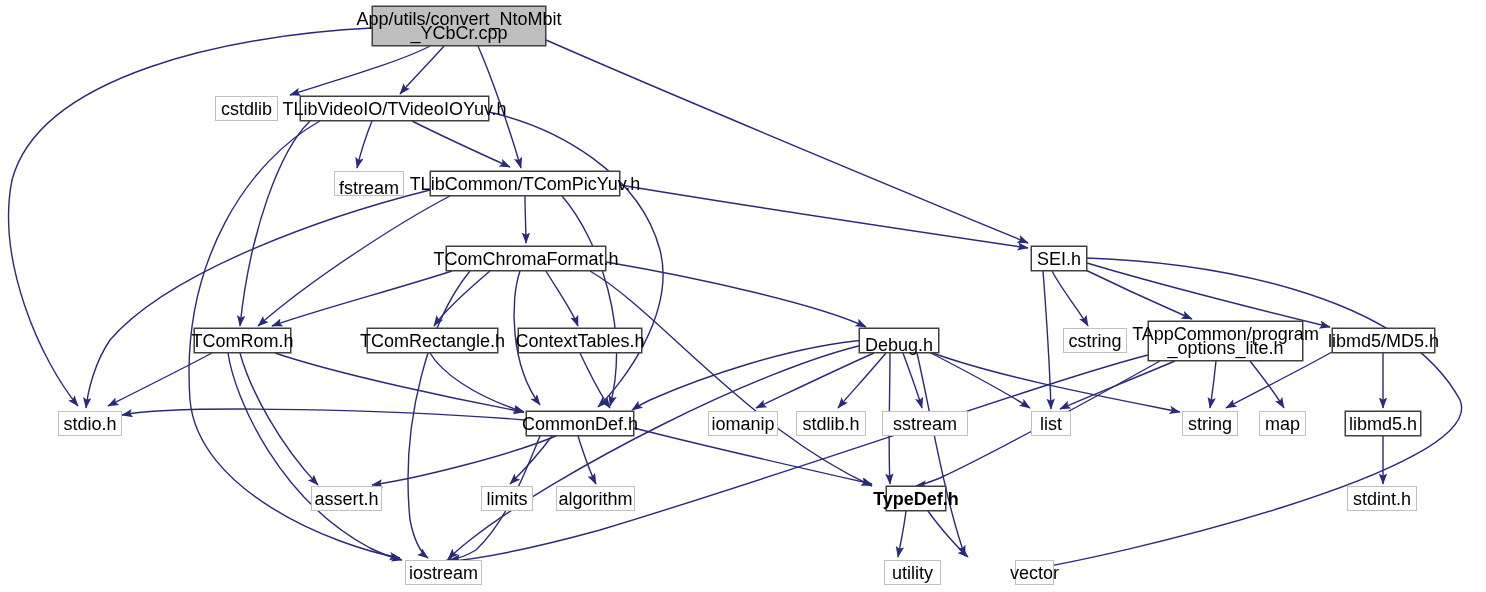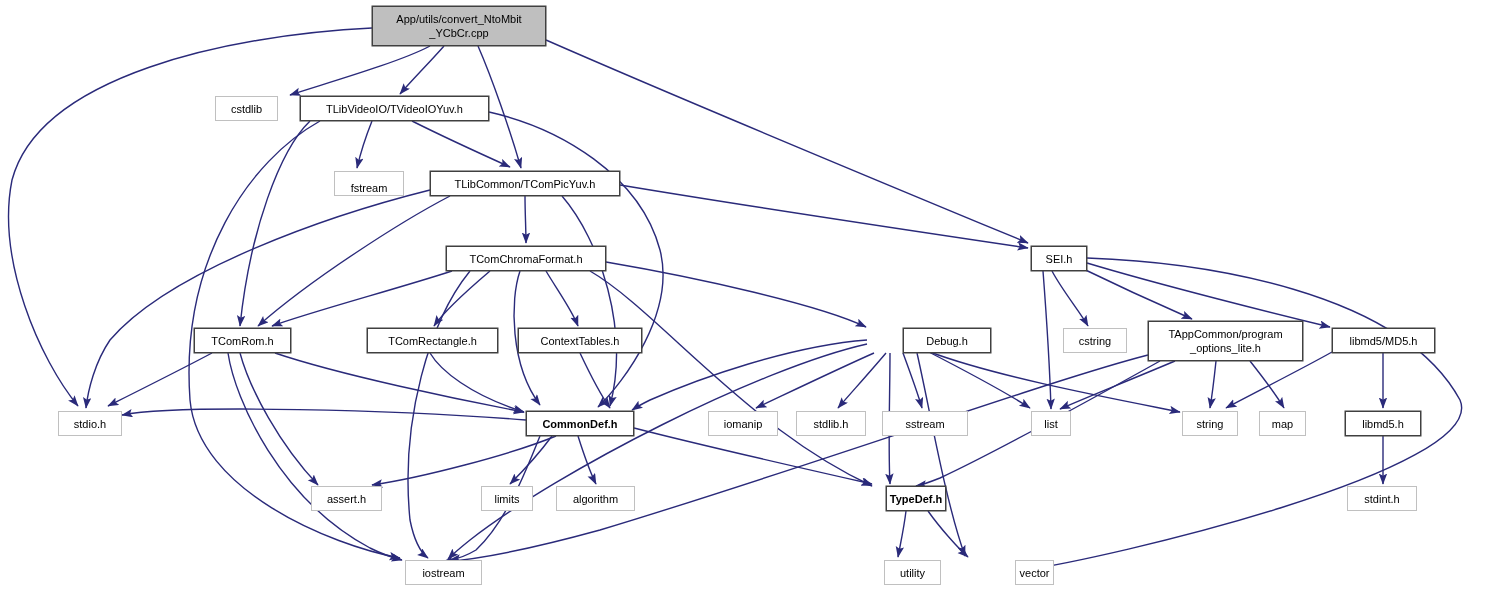--- a/index.html
+++ b/index.html
@@ -21,21 +21,21 @@
     width: 1486px;
     height: 592px;
   }
   .node {
     position: absolute;
     box-sizing: border-box;
     display: flex;
     align-items: center;
     justify-content: center;
     text-align: center;
-    font-size: 11px;
+    font-size: 18px;
     line-height: 14px;
     color: #000000;
     background: #ffffff;
     border: 1px solid #c0c0c0;
     white-space: pre-line;
     letter-spacing: 0px;
   }
   .node.strong {
     border: 1px solid #404040;
     box-shadow: 0 0 0 0.5px #404040;
@@ -127,27 +127,27 @@
 _YCbCr.cpp</span></div>
       <div class="node weak" style="left: 215px; top: 96px; width: 63px; height: 25px;"><span class="node-label">cstdlib</span></div>
       <div class="node strong" style="left: 300px; top: 96px; width: 189px; height: 25px;"><span class="node-label">TLibVideoIO/TVideoIOYuv.h</span></div>
       <div class="node weak" style="left: 334px; top: 171px; width: 70px; height: 25px; align-items: flex-end;"><span class="node-label">fstream</span></div>
       <div class="node strong" style="left: 430px; top: 171px; width: 190px; height: 25px;"><span class="node-label">TLibCommon/TComPicYuv.h</span></div>
       <div class="node strong" style="left: 446px; top: 246px; width: 160px; height: 25px;"><span class="node-label">TComChromaFormat.h</span></div>
       <div class="node strong" style="left: 1031px; top: 246px; width: 56px; height: 25px;"><span class="node-label">SEI.h</span></div>
       <div class="node strong" style="left: 194px; top: 328px; width: 97px; height: 25px;"><span class="node-label">TComRom.h</span></div>
       <div class="node strong" style="left: 367px; top: 328px; width: 131px; height: 25px;"><span class="node-label">TComRectangle.h</span></div>
       <div class="node strong" style="left: 518px; top: 328px; width: 124px; height: 25px;"><span class="node-label">ContextTables.h</span></div>
-      <div class="node strong" style="left: 903px; top: 328px; width: 88px; height: 25px;"><span class="node-label">Debug.h</span></div>
+      <div class="node strong" style="left: 859px; top: 328px; width: 80px; height: 25px; align-items: flex-end;"><span class="node-label">Debug.h</span></div>
       <div class="node weak" style="left: 1063px; top: 328px; width: 64px; height: 25px;"><span class="node-label">cstring</span></div>
       <div class="node strong" style="left: 1148px; top: 321px; width: 155px; height: 40px;"><span class="node-label">TAppCommon/program
 _options_lite.h</span></div>
       <div class="node strong" style="left: 1332px; top: 328px; width: 103px; height: 25px;"><span class="node-label">libmd5/MD5.h</span></div>
       <div class="node weak" style="left: 58px; top: 411px; width: 64px; height: 25px;"><span class="node-label">stdio.h</span></div>
-      <div class="node strong" style="left: 526px; top: 411px; width: 108px; height: 25px; font-weight: bold;"><span class="node-label">CommonDef.h</span></div>
+      <div class="node strong" style="left: 526px; top: 411px; width: 108px; height: 25px;"><span class="node-label">CommonDef.h</span></div>
       <div class="node weak" style="left: 708px; top: 411px; width: 70px; height: 25px;"><span class="node-label">iomanip</span></div>
       <div class="node weak" style="left: 796px; top: 411px; width: 70px; height: 25px;"><span class="node-label">stdlib.h</span></div>
       <div class="node weak" style="left: 882px; top: 411px; width: 86px; height: 25px;"><span class="node-label">sstream</span></div>
       <div class="node weak" style="left: 1031px; top: 411px; width: 40px; height: 25px;"><span class="node-label">list</span></div>
       <div class="node weak" style="left: 1182px; top: 411px; width: 56px; height: 25px;"><span class="node-label">string</span></div>
       <div class="node weak" style="left: 1259px; top: 411px; width: 47px; height: 25px;"><span class="node-label">map</span></div>
       <div class="node strong" style="left: 1345px; top: 411px; width: 76px; height: 25px;"><span class="node-label">libmd5.h</span></div>
       <div class="node weak" style="left: 311px; top: 486px; width: 71px; height: 25px;"><span class="node-label">assert.h</span></div>
       <div class="node weak" style="left: 481px; top: 486px; width: 52px; height: 25px;"><span class="node-label">limits</span></div>
       <div class="node weak" style="left: 556px; top: 486px; width: 79px; height: 25px;"><span class="node-label">algorithm</span></div>

